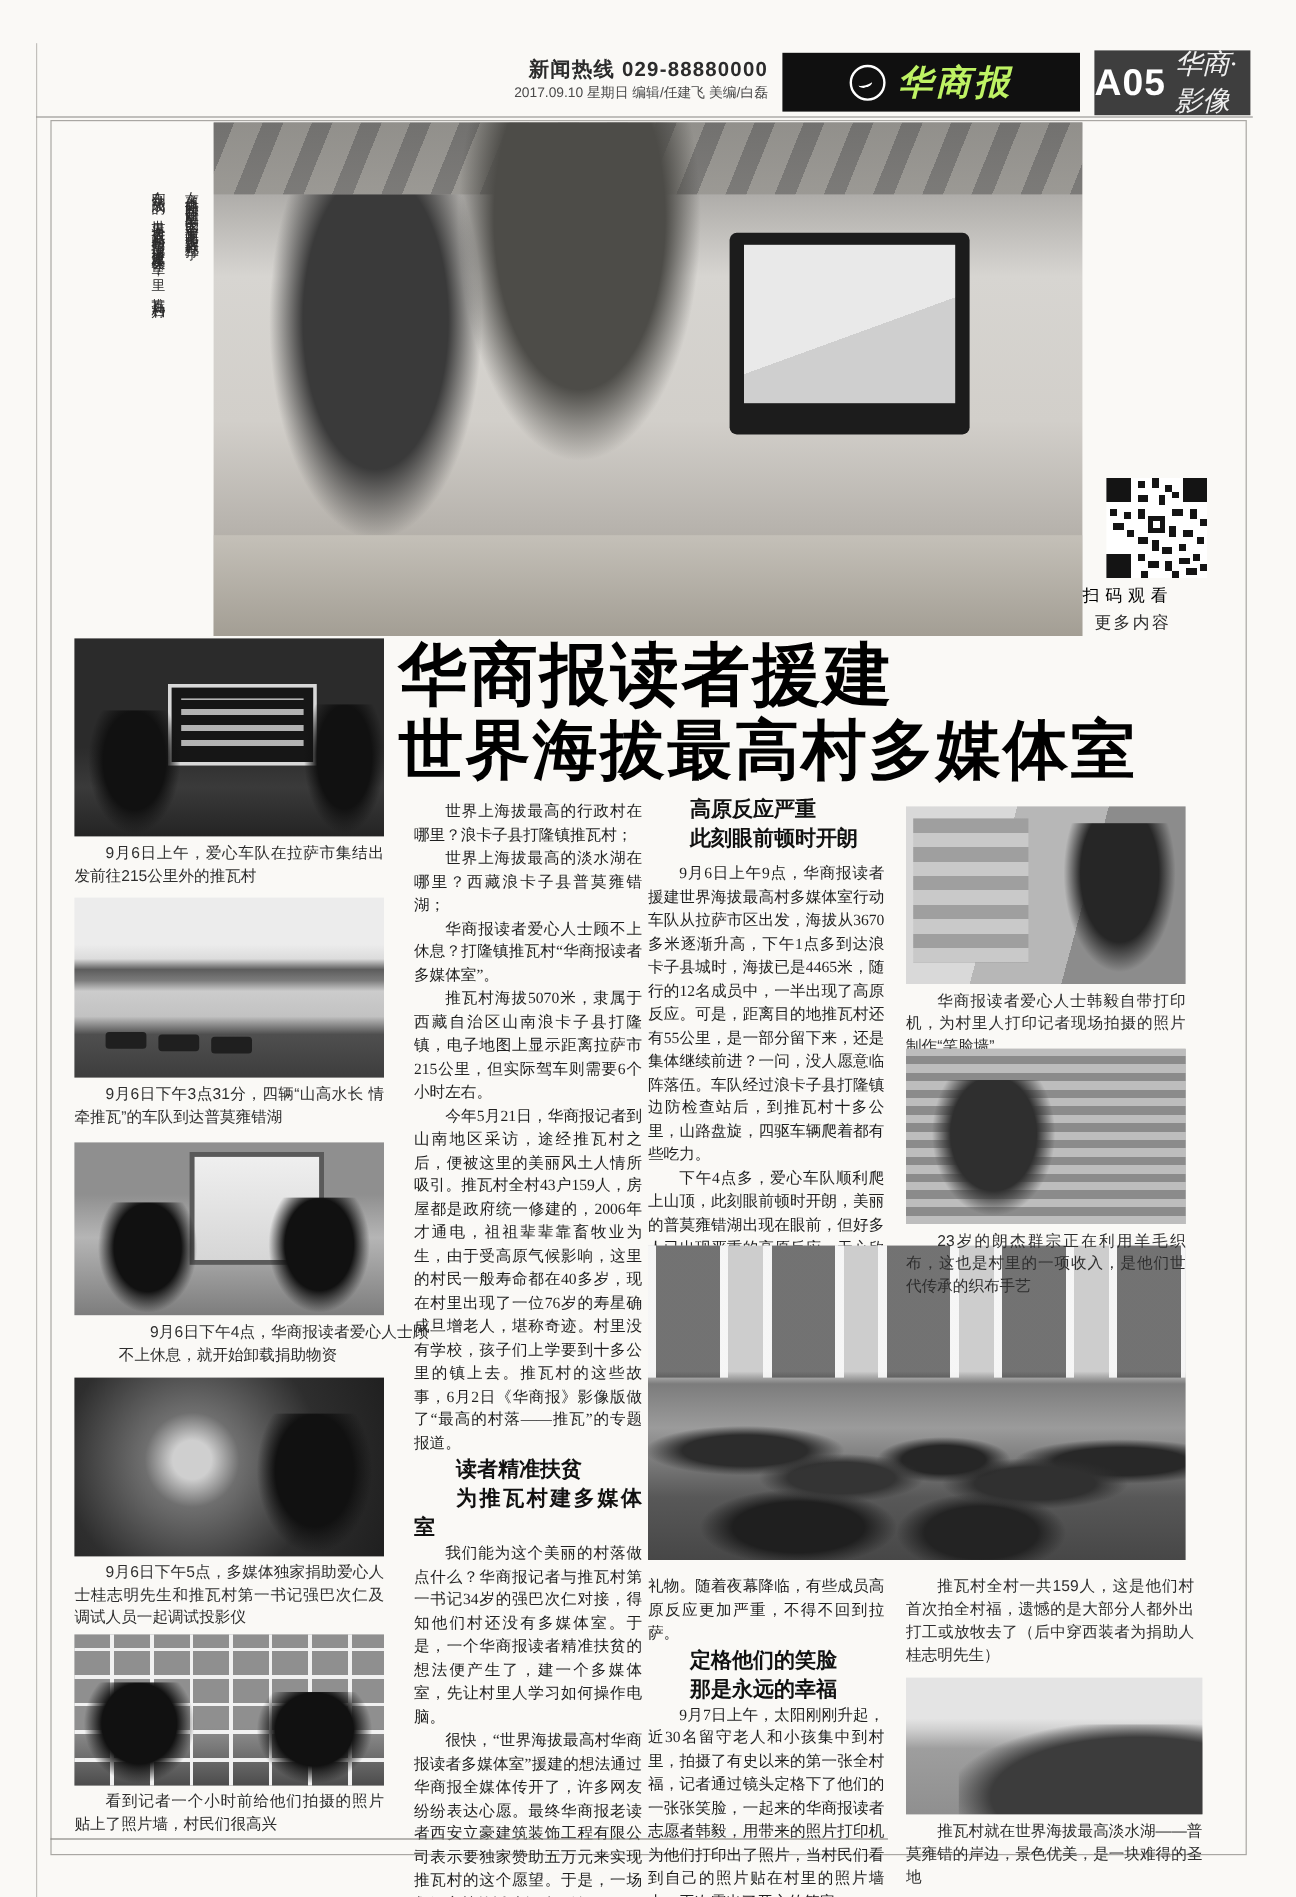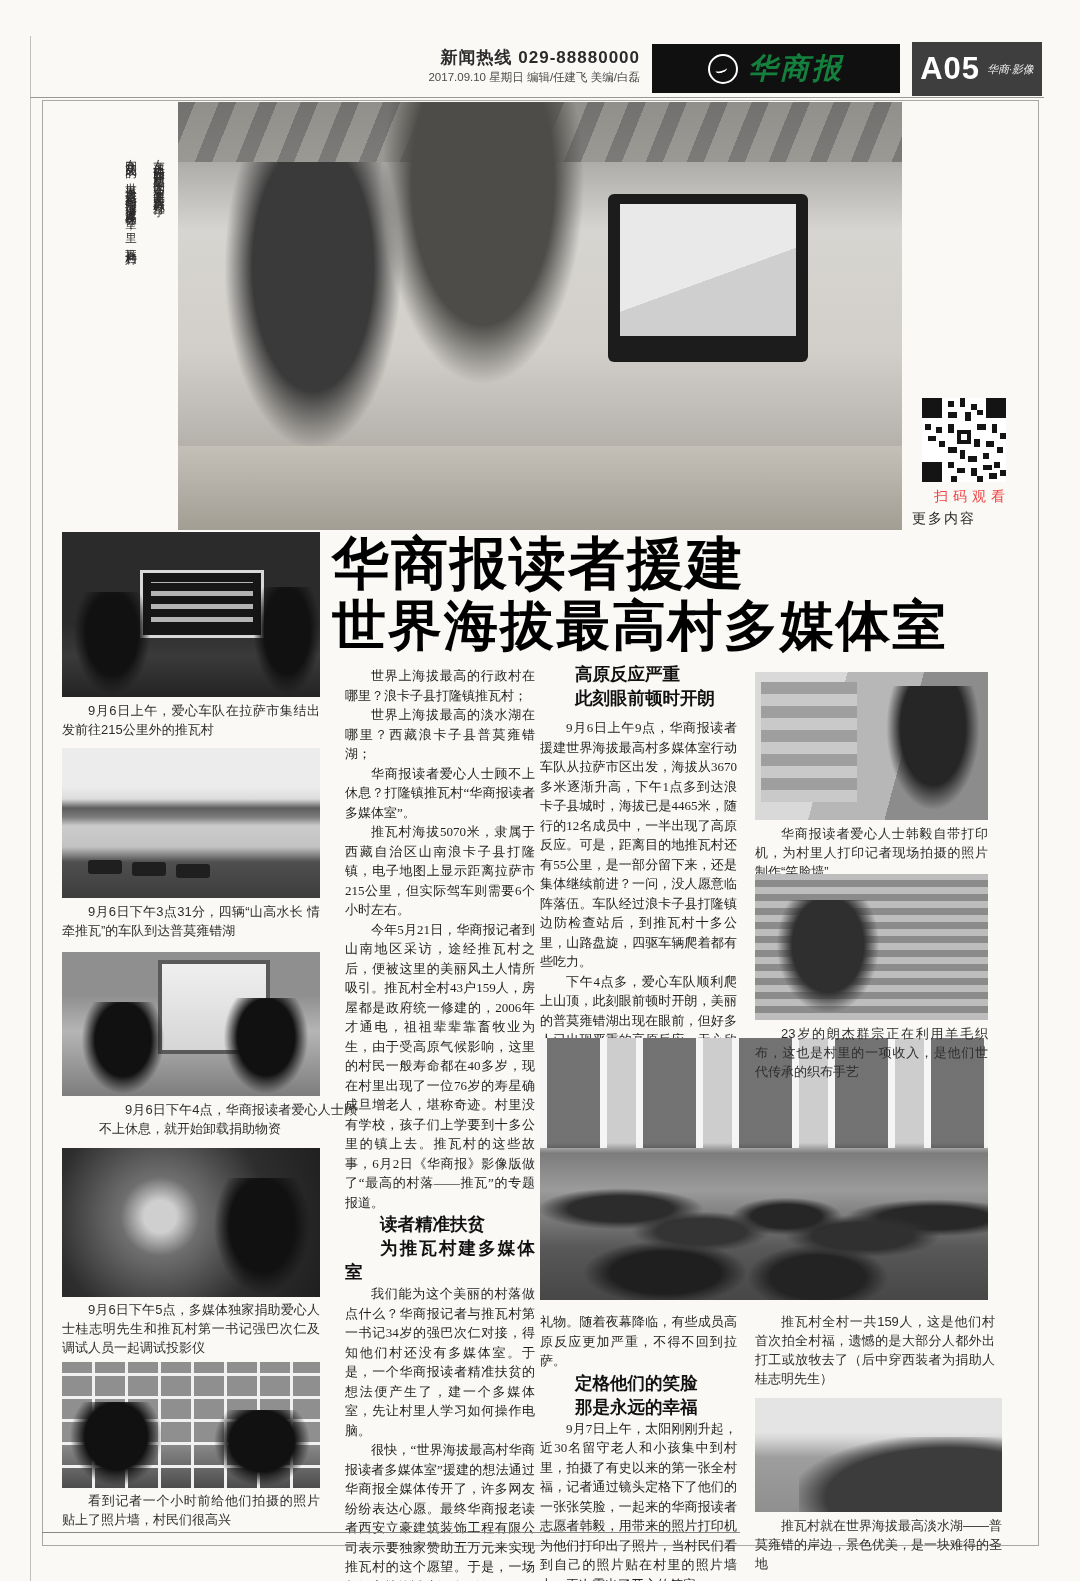--- a/index.html
+++ b/index.html
@@ -6,29 +6,29 @@
   #page{position:relative;width:1080px;height:1581px;background:#faf9f6;overflow:hidden;
         font-family:"Liberation Sans","DejaVu Sans",sans-serif;color:#222;}
   .abs{position:absolute;}
   .scan-edge{left:30px;top:36px;width:1px;height:1545px;background:#c2c0bc;}
   .header-rule{left:30px;top:97px;width:1014px;height:1px;background:#9a9896;}
   .frame{left:42px;top:100px;width:995px;height:1444px;border:1px solid #a9a7a3;}
   .bottom-rule{left:42px;top:1532px;width:698px;height:1px;background:#8a8884;}
 
   .hotline{left:320px;top:46px;width:320px;text-align:right;font-size:17px;color:#2b2b2b;font-weight:600;letter-spacing:1px;}
   .dateline{left:300px;top:70px;width:340px;text-align:right;font-size:11.5px;color:#4a4a4a;}
-  .brandbox{left:652px;top:44px;width:248px;height:49px;background:#101010;color:#15803d;
+  .brandbox{left:652px;top:44px;width:248px;height:49px;background:#101010;color:#bef264;
             display:flex;align-items:center;justify-content:center;gap:10px;}
   .brand-logo{width:26px;height:26px;border:2px solid #fff;border-radius:50%;position:relative;flex:0 0 auto;}
   .brand-logo::after{content:"";position:absolute;left:5px;top:10px;width:12px;height:5px;border-bottom:2px solid #fff;border-radius:50%;transform:rotate(-15deg);}
   .brand-name{font-family:"Liberation Serif","DejaVu Serif",serif;font-size:29px;font-weight:bold;font-style:italic;letter-spacing:3px;}
   .pagebox{left:912px;top:42px;width:130px;height:54px;background:#3e3e3e;color:#fff;
            display:flex;align-items:center;justify-content:center;gap:7px;}
   .page-no{font-size:31px;font-weight:bold;letter-spacing:1px;}
-  .section-name{font-family:"Liberation Serif","DejaVu Serif",serif;font-style:italic;font-size:11px;opacity:.92;}
+  .section-name{font-family:"Liberation Serif","DejaVu Serif",serif;font-style:italic;font-size:23px;opacity:.92;}
 
   .vcap{writing-mode:vertical-rl;text-orientation:upright;font-size:11.5px;letter-spacing:2px;color:#2a2a2a;height:378px;line-height:14px;}
 
   .photo{background-color:#b9b9b9;position:absolute;overflow:hidden;}
   .ph-lead{background:
      linear-gradient(180deg,#7e7d7b 0%,#a9a7a4 12%,#d7d5d1 30%,#d2cfca 58%,#b8b4ae 78%,#9d988f 100%);}
   .lead-beams{left:0;top:0;width:100%;height:60px;background:repeating-linear-gradient(112deg,#6f6e6c 0 16px,#96948f 16px 38px);opacity:.8;}
   .lead-monitor{left:430px;top:92px;width:200px;height:168px;background:#1c1c1c;border-radius:6px;}
   .lead-monitor::after{content:"";position:absolute;left:12px;top:10px;right:12px;bottom:26px;background:linear-gradient(160deg,#e9e9e9 0 55%,#cfcfcf 55% 100%);}
   .lead-figure1{left:40px;top:60px;width:190px;height:300px;background:radial-gradient(ellipse at 50% 35%,#3a3a3a 0 45%,transparent 66%);}
@@ -72,21 +72,21 @@
      radial-gradient(ellipse at 72% 58%,#303030 0 11%,transparent 17%),
      radial-gradient(ellipse at 88% 46%,#282828 0 10%,transparent 16%),
      radial-gradient(ellipse at 28% 82%,#1f1f1f 0 12%,transparent 18%),
      radial-gradient(ellipse at 62% 85%,#232323 0 12%,transparent 18%);}
 
   .ph-lakebottom{background:linear-gradient(180deg,#e4e4e4 0 30%,#cfcfcf 38%,#9e9e9e 52%,#8f8f8f 100%);}
   .headland{left:18%;top:34%;width:86%;height:66%;background:radial-gradient(ellipse at 70% 80%,#3c3c3c 0 58%,transparent 75%);}
 
   .qr{left:922px;top:398px;width:84px;height:84px;}
   .qr svg{display:block;}
-  .qr-cap1{left:906px;top:488px;width:104px;text-align:right;font-size:14px;letter-spacing:5px;color:#ef4444;}
+  .qr-cap1{left:874px;top:488px;width:104px;text-align:right;font-size:14px;letter-spacing:5px;color:#000000;}
   .qr-cap2{left:912px;top:510px;width:104px;font-size:14px;letter-spacing:2px;color:#2b2b2b;}
 
   .headline{color:#000000;font-weight:800;letter-spacing:2px;line-height:1;white-space:nowrap;}
   .hl1{left:332px;top:535px;font-size:57px;}
   .hl2{left:332px;top:598px;font-size:54px;}
 
   .cap{font-size:13px;line-height:19px;font-weight:400;color:#2e2e2e;text-align:justify;text-indent:2em;}
   .body-col{font-family:"Liberation Serif","DejaVu Serif",serif;font-size:13px;line-height:19.5px;color:#1f1f1f;text-align:justify;}
   .body-col p{margin:0;text-indent:2em;}
   .body-col p.noindent{text-indent:0;}

